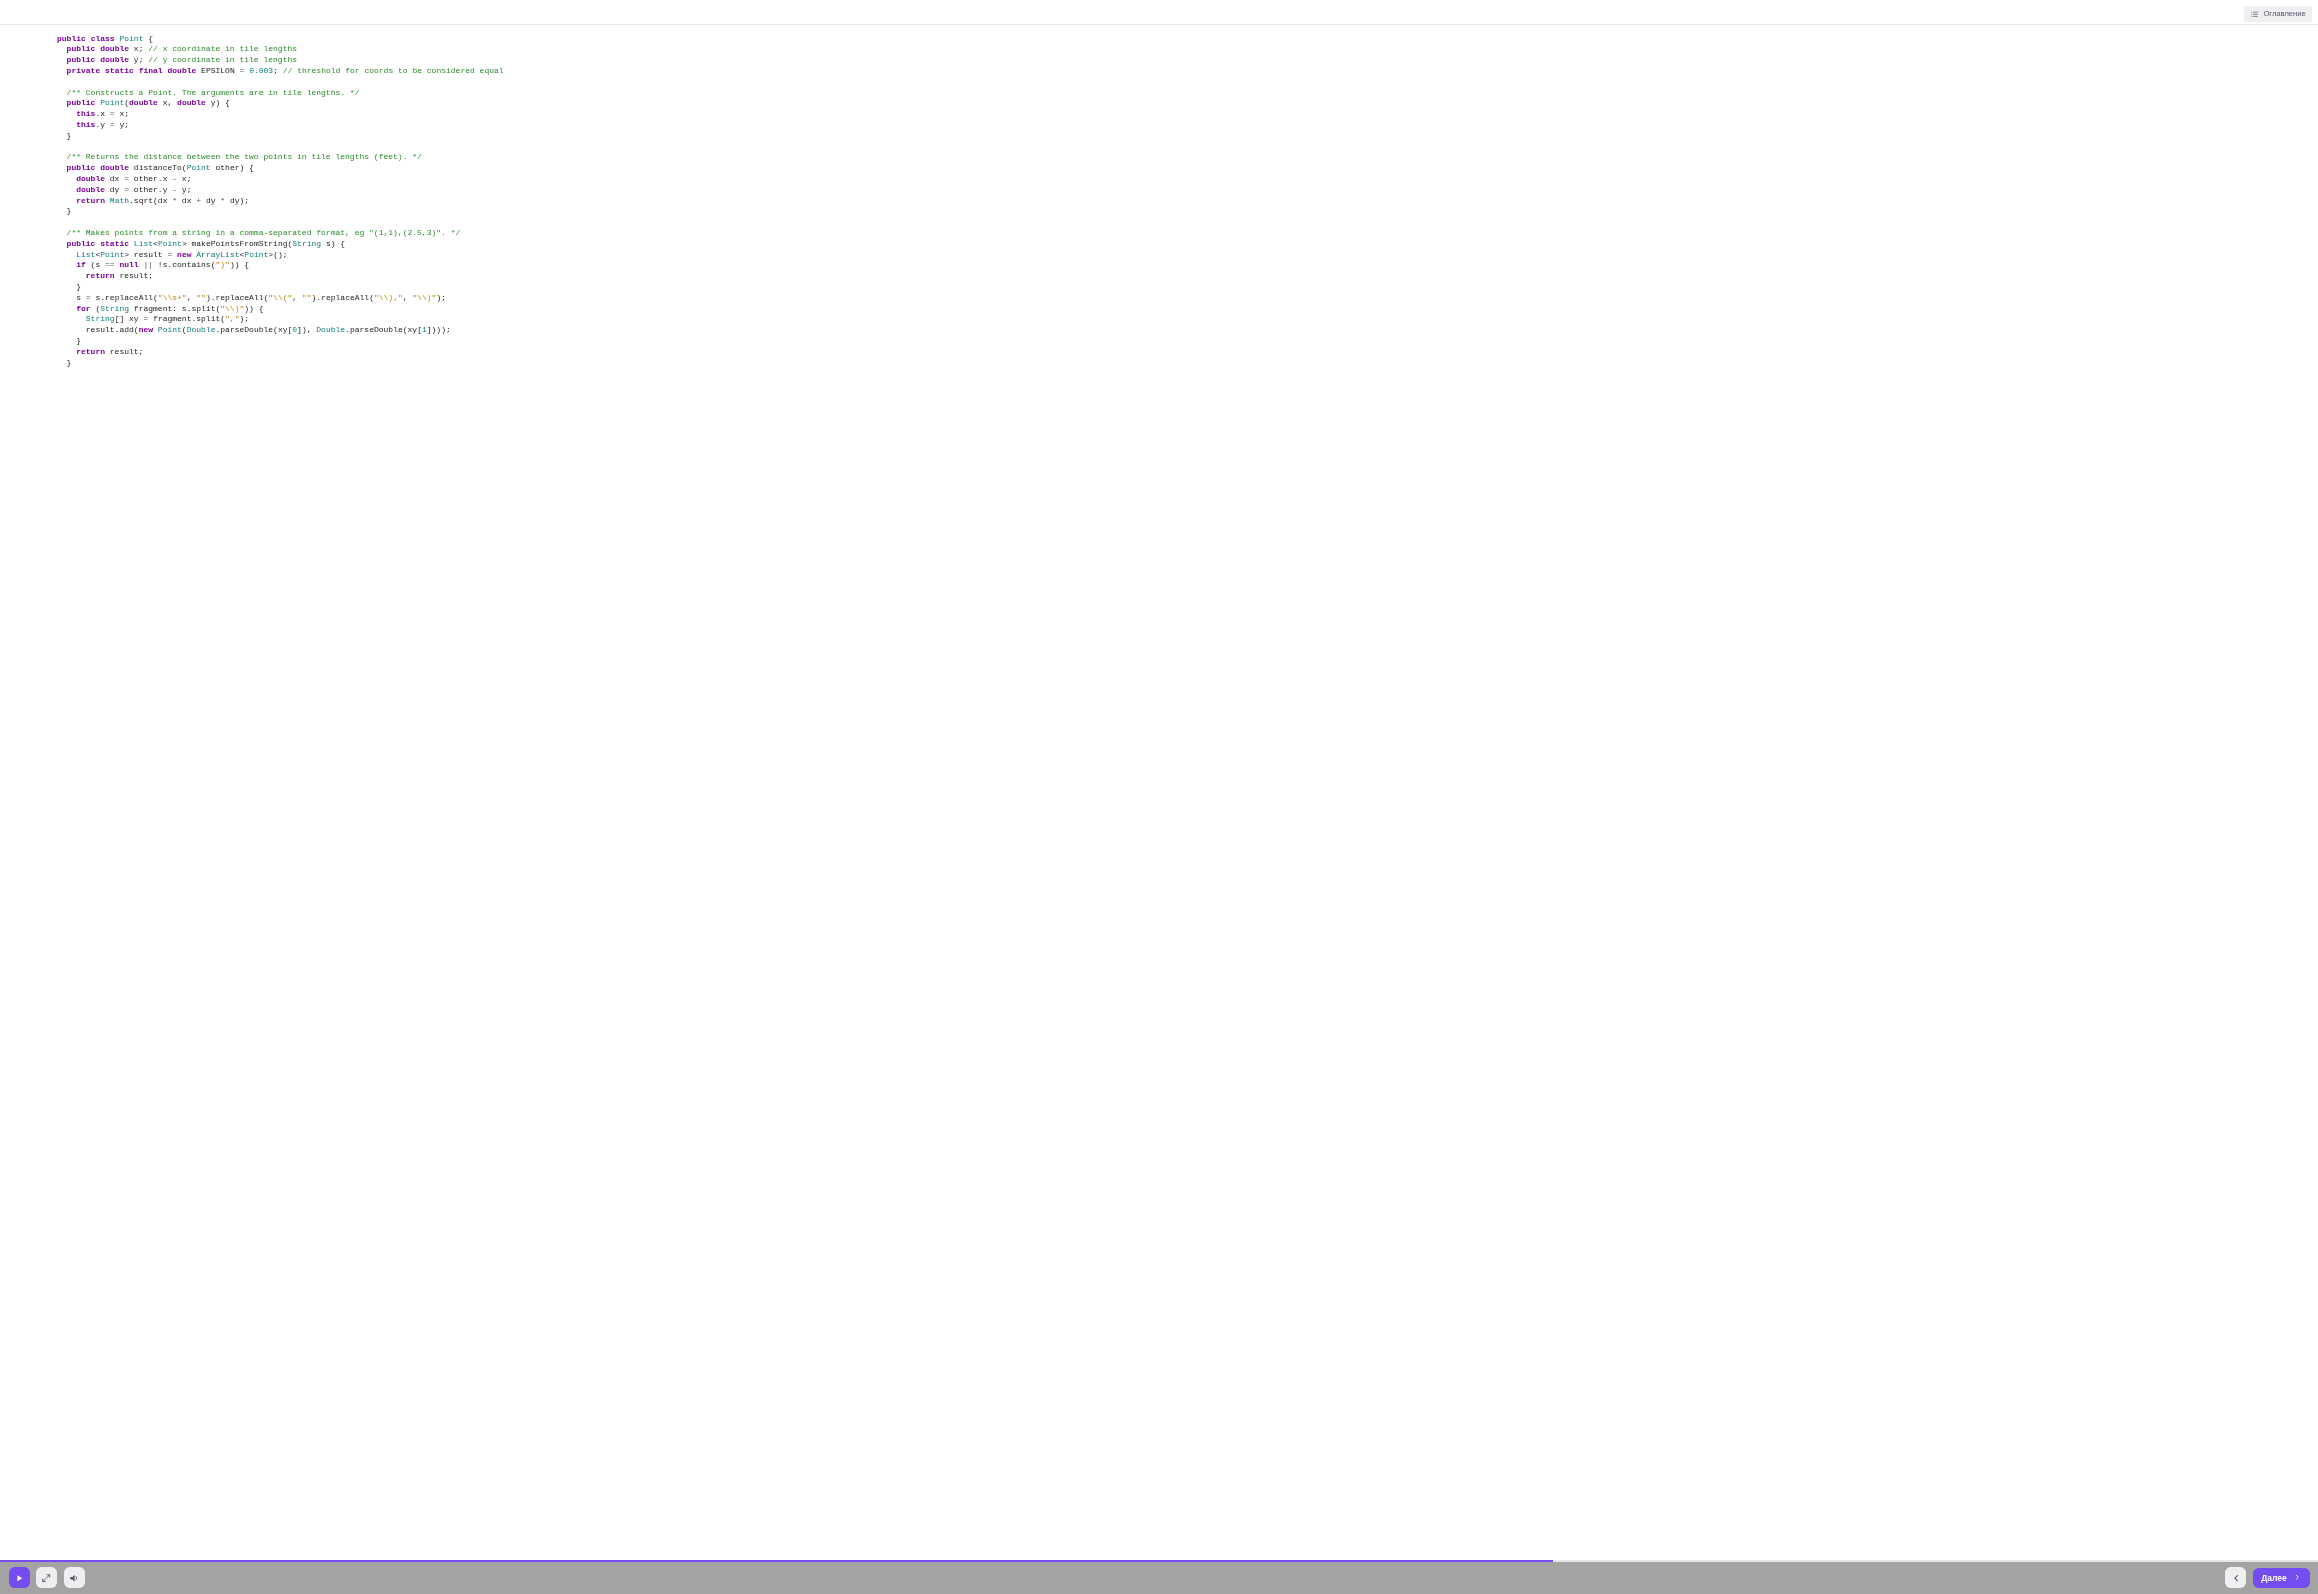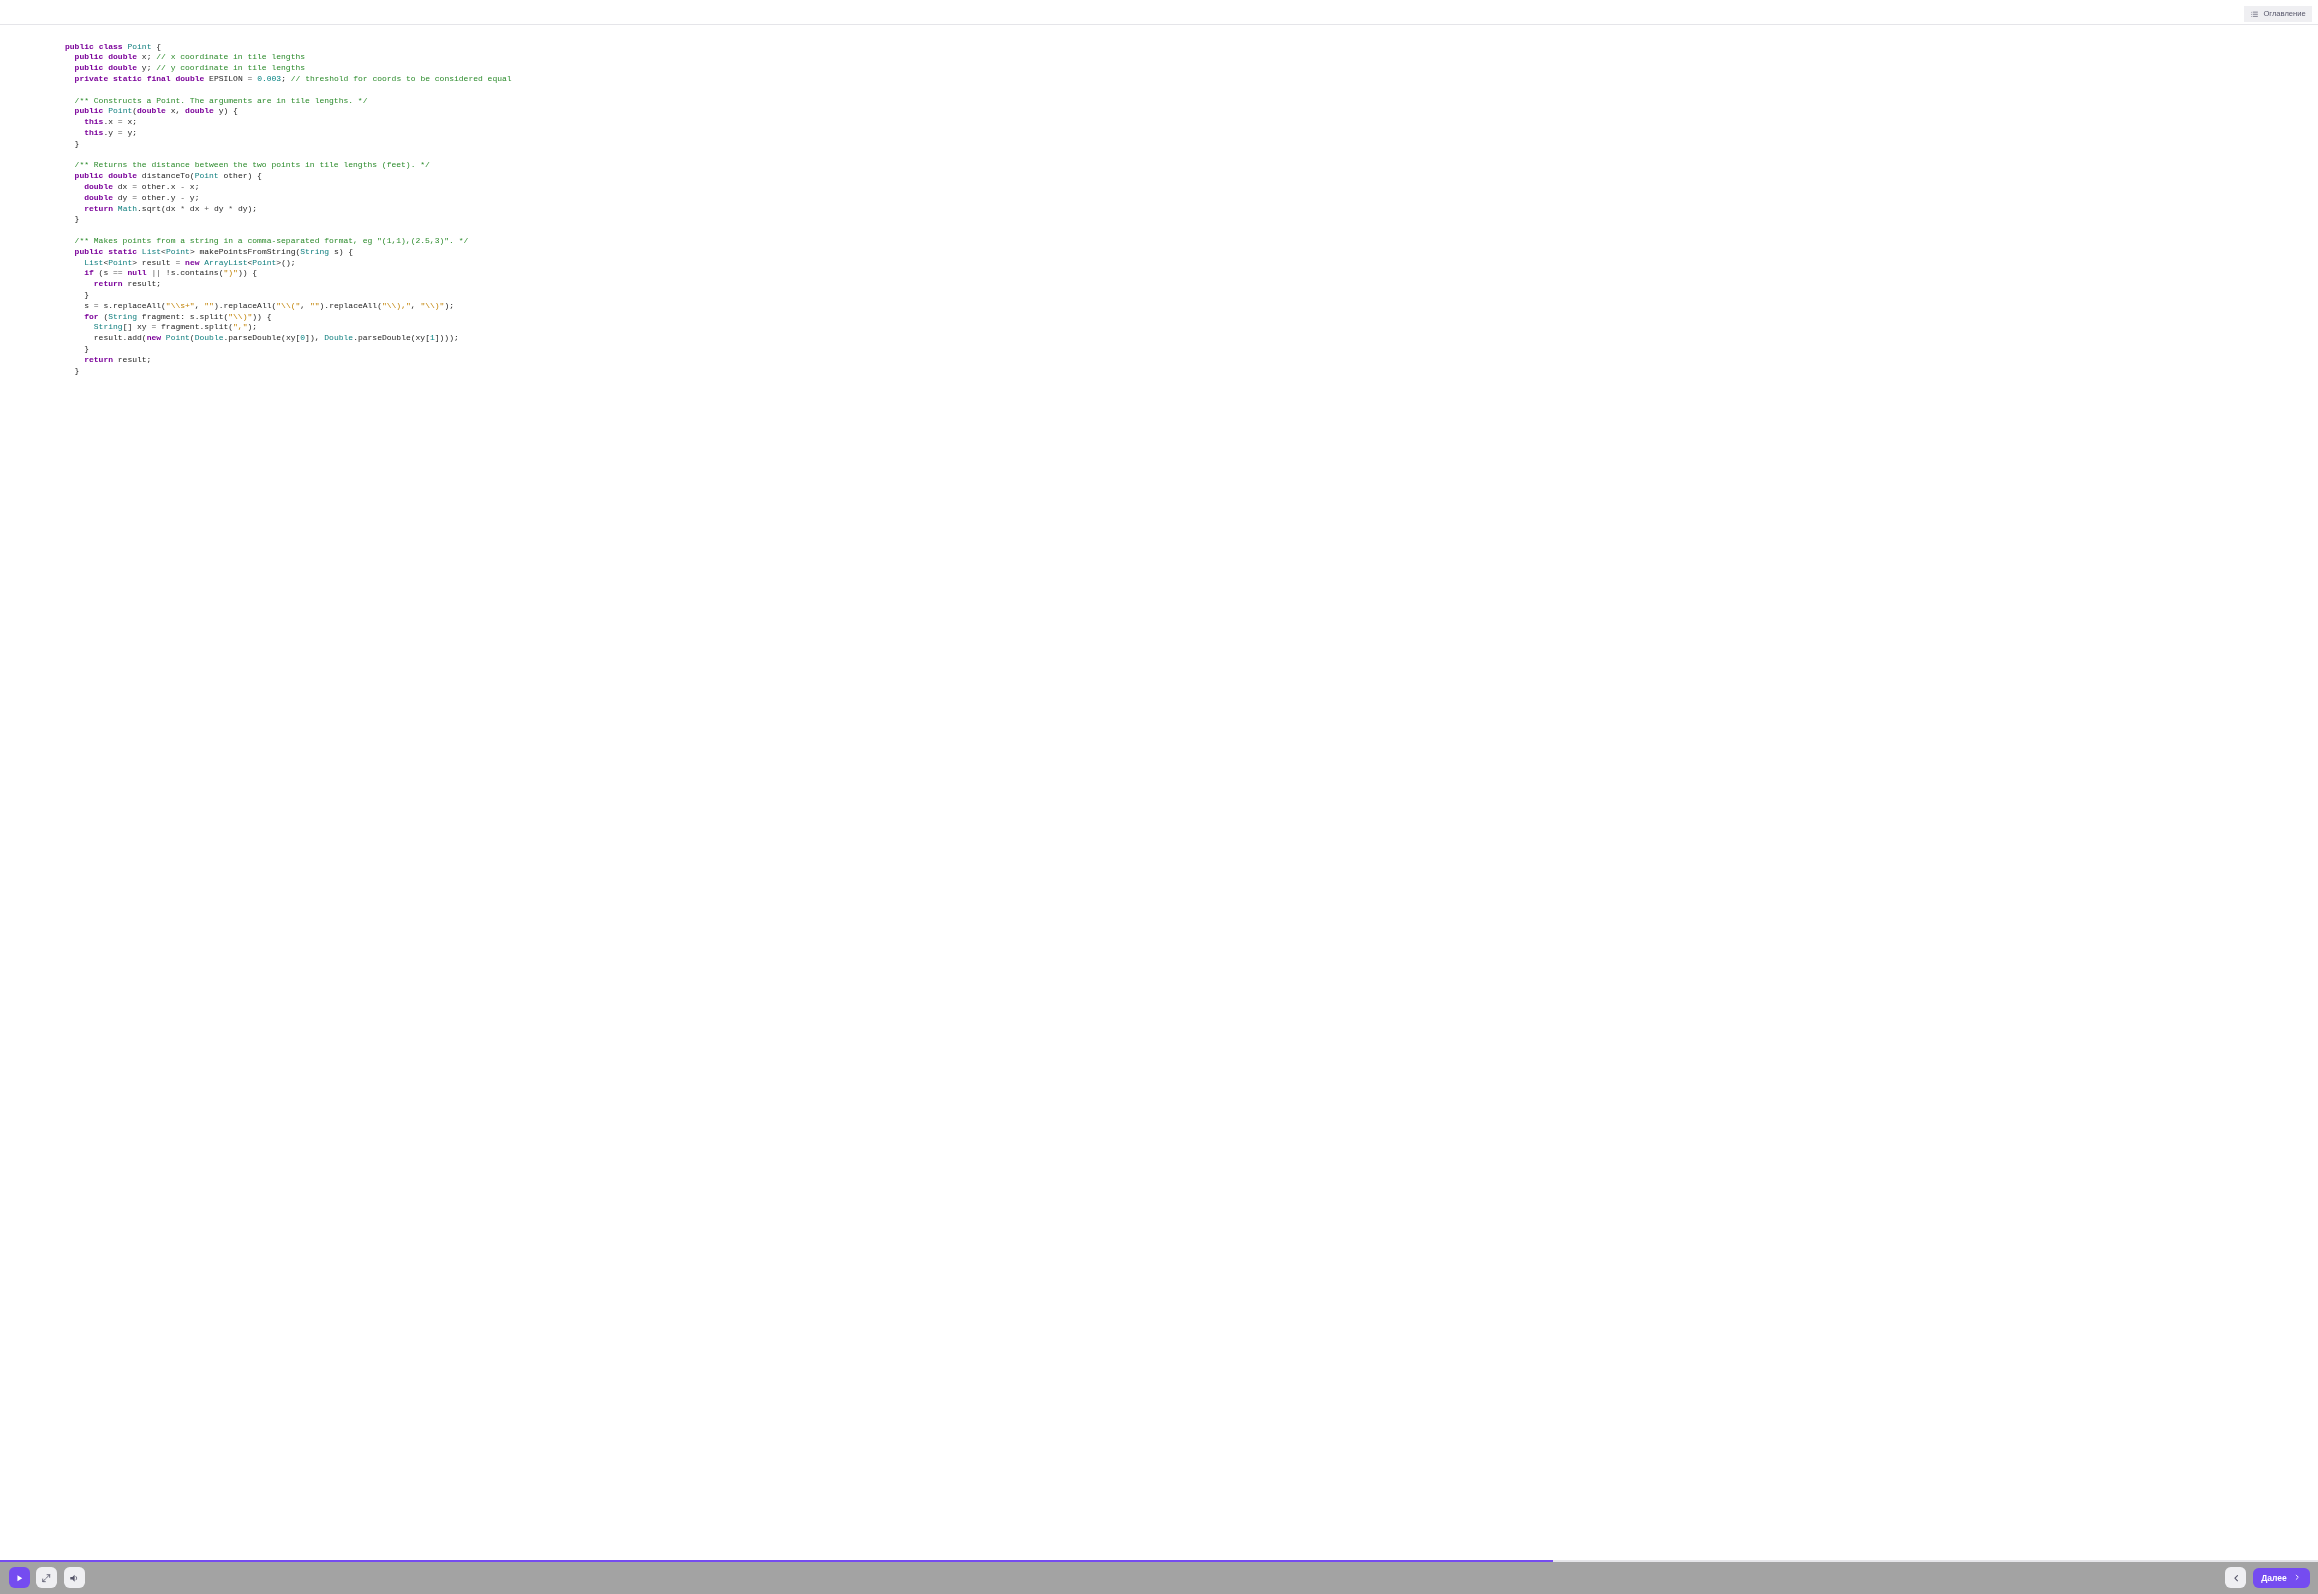--- a/index.html
+++ b/index.html
@@ -48,21 +48,21 @@
 
   .content {
     flex: 1 0 auto;
     border-top: 0.5px solid var(--divider);
     padding: 1.9px 0 33px 0;
   }
   pre.code {
     font-family: Consolas, "Courier New", monospace;
     font-size: 8px;
     line-height: 1.35;
-    margin: 8px;
+    margin: 0;
     padding: 6.6px 57px 6.6px 57px;
     white-space: pre;
     color: #222;
     overflow-x: auto;
   }
   .code .kw    { color: var(--kw); font-weight: 600; }
   .code .type  { color: var(--type); }
   .code .comment { color: var(--comment); }
   .code .str   { color: var(--str); }
   .code .num   { color: var(--num); }

